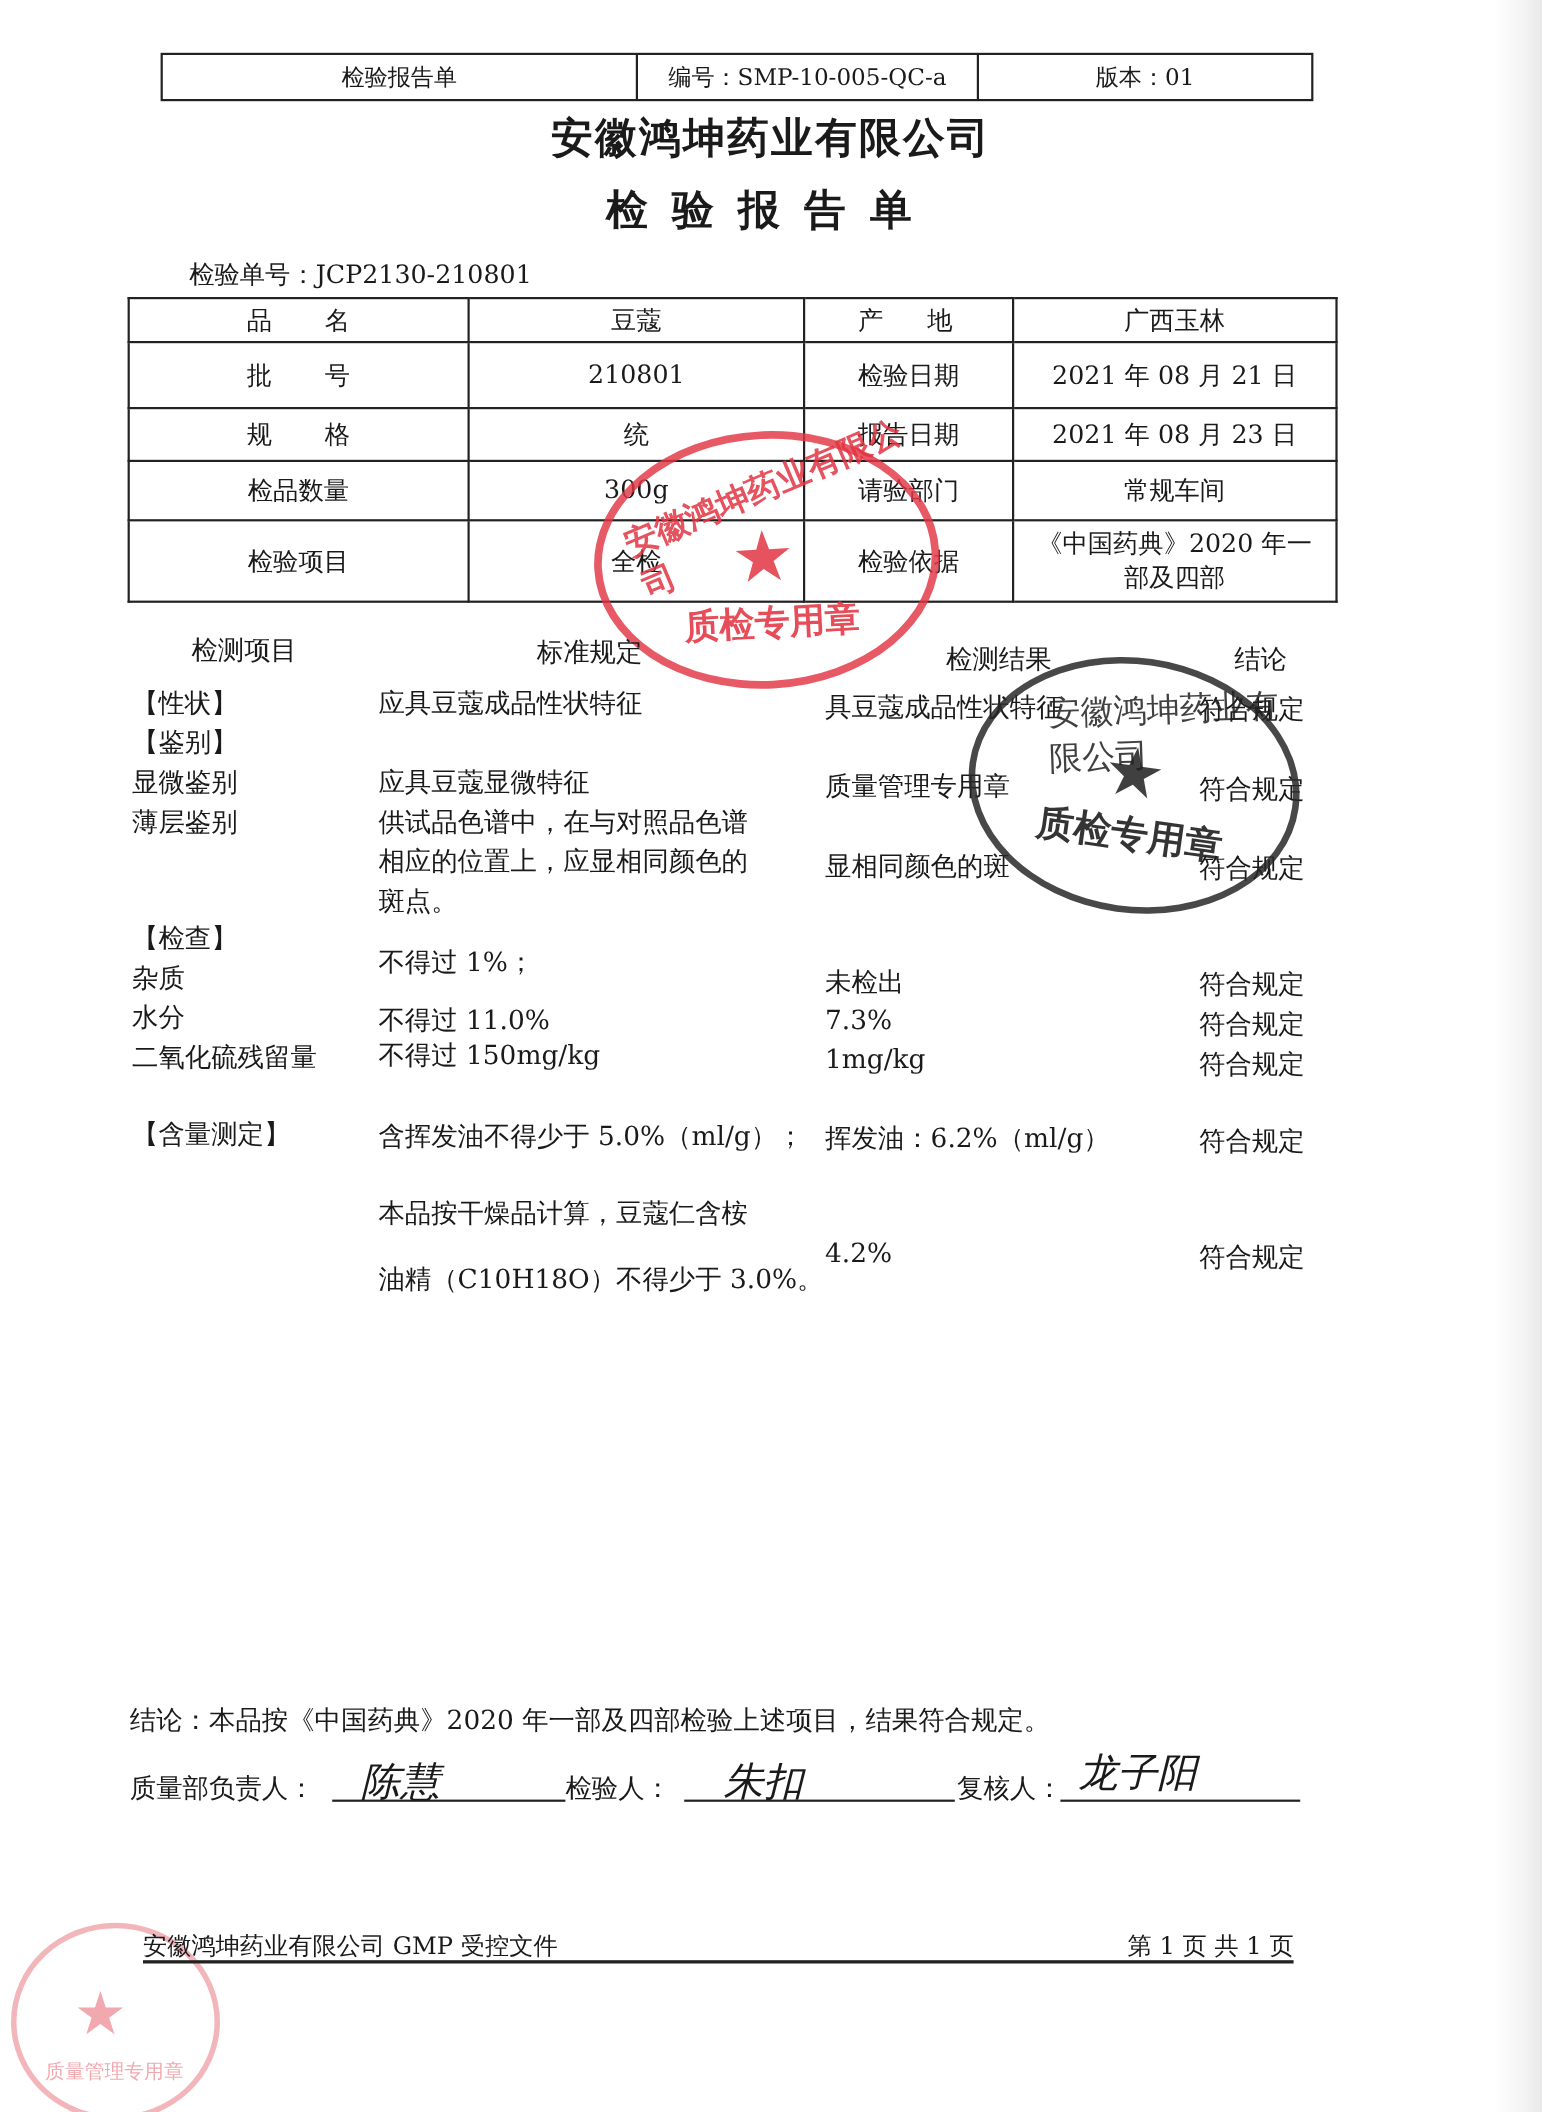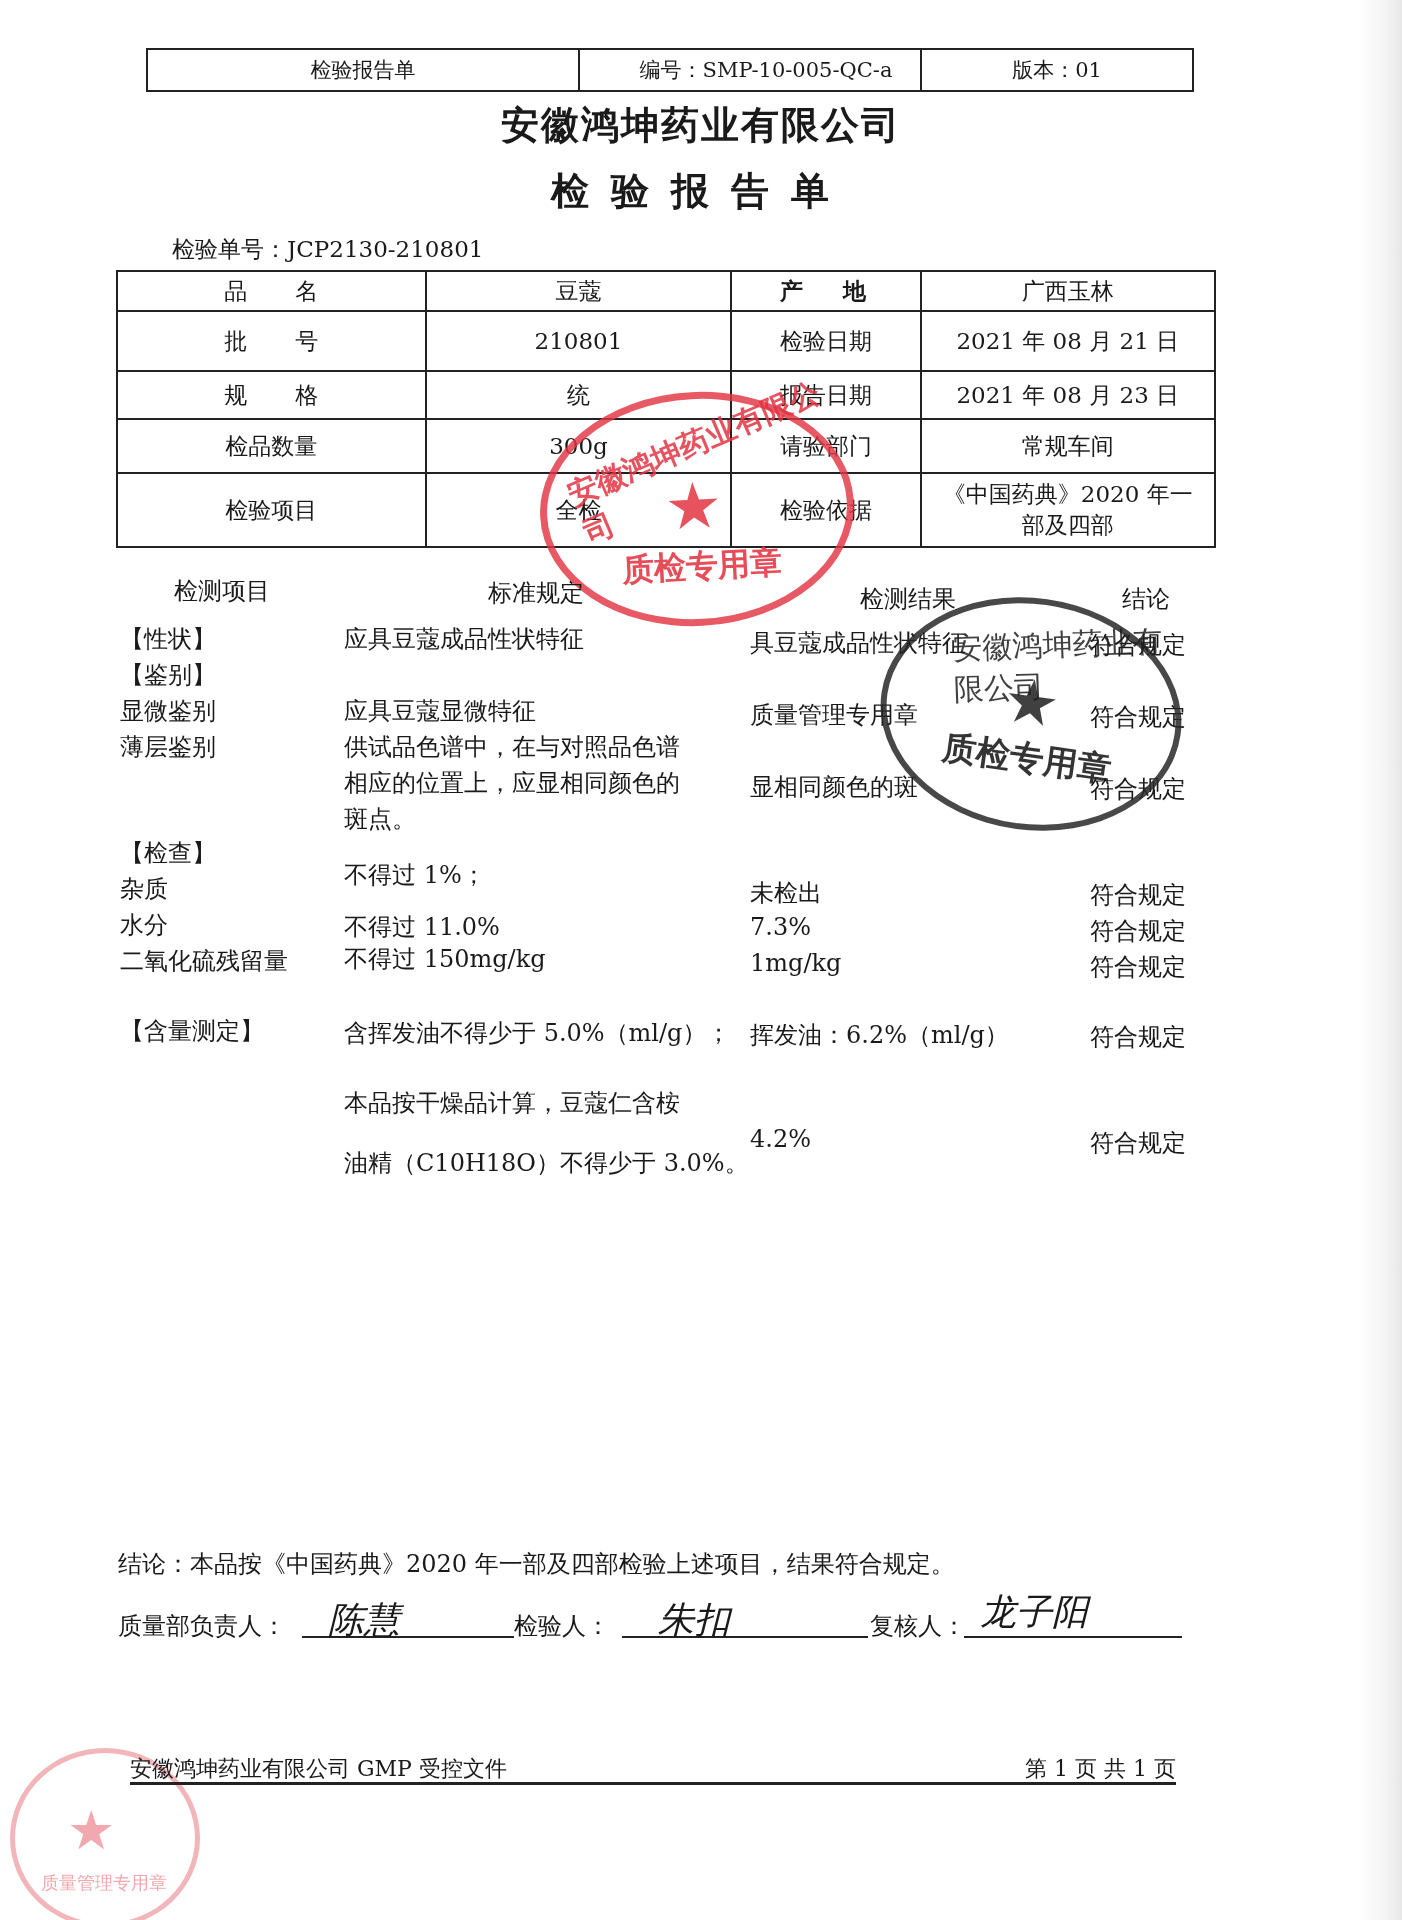--- a/index.html
+++ b/index.html
@@ -11,31 +11,31 @@
   .abs { position:absolute; }
   .header-table {
     left:146px; top:48px; width:1048px; height:44px;
     border:2px solid #222; display:flex; box-sizing:border-box;
   }
   .header-table > div {
     display:flex; align-items:center; justify-content:center;
     font-size:21px; border-right:2px solid #222; box-sizing:border-box;
   }
   .header-table > div:last-child { border-right:none; }
-  .h-c1 { width:432px; } .h-c2 { width:310px;margin-left:32px; } .h-c3 { flex:1; }
+  .h-c1 { width:432px; } .h-c2 { width:310px; } .h-c3 { flex:1; }
   .company { left:0; width:1402px; top:100px; text-align:center; font-size:38px; font-weight:bold; letter-spacing:2px; font-family:"DejaVu Sans","Liberation Sans",sans-serif; }
   .title { left:0; width:1402px; top:166px; text-align:center; font-size:38px; font-weight:bold; letter-spacing:22px; font-family:"DejaVu Sans","Liberation Sans",sans-serif; }
   .report-no { left:172px; top:234px; font-size:23px; }
   .info-table {
     left:116px; top:270px; width:1100px; border-collapse:collapse;
   }
   .info-table td {
     border:2px solid #222; text-align:center; font-size:23px; padding:0 6px;
   }
-  .c1 { width:262px; } .c2 { width:310px; } .c3 { width:148px;font-weight:bold; } .c4 { width:300px; }
+  .c1 { width:262px; } .c2 { width:310px; } .c3 { width:148px; } .c4 { width:300px; }
   .spaced { letter-spacing:48px; padding-left:54px !important;margin-top:31px; }
   .results { left:120px; top:575px; width:1080px; }
   .row { position:absolute; font-size:24px; white-space:nowrap; }
   .col-item { left:0; } .col-std { left:224px; } .col-res { left:630px; } .col-con { left:970px; }
   .stamp-red {
     left:540px; top:392px; width:300px; height:220px; border-radius:50%;
     border:7px solid rgba(226,52,66,0.82); transform:rotate(-3deg);
   }
   .stamp-red .star { position:absolute; left:118px; top:70px; font-size:64px; color:rgba(226,52,66,0.85); }
   .stamp-red .txt-top { position:absolute; left:22px; top:22px; font-size:30px; color:rgba(226,52,66,0.85); transform:rotate(-20deg); font-weight:bold; font-family:"DejaVu Sans",sans-serif;}

